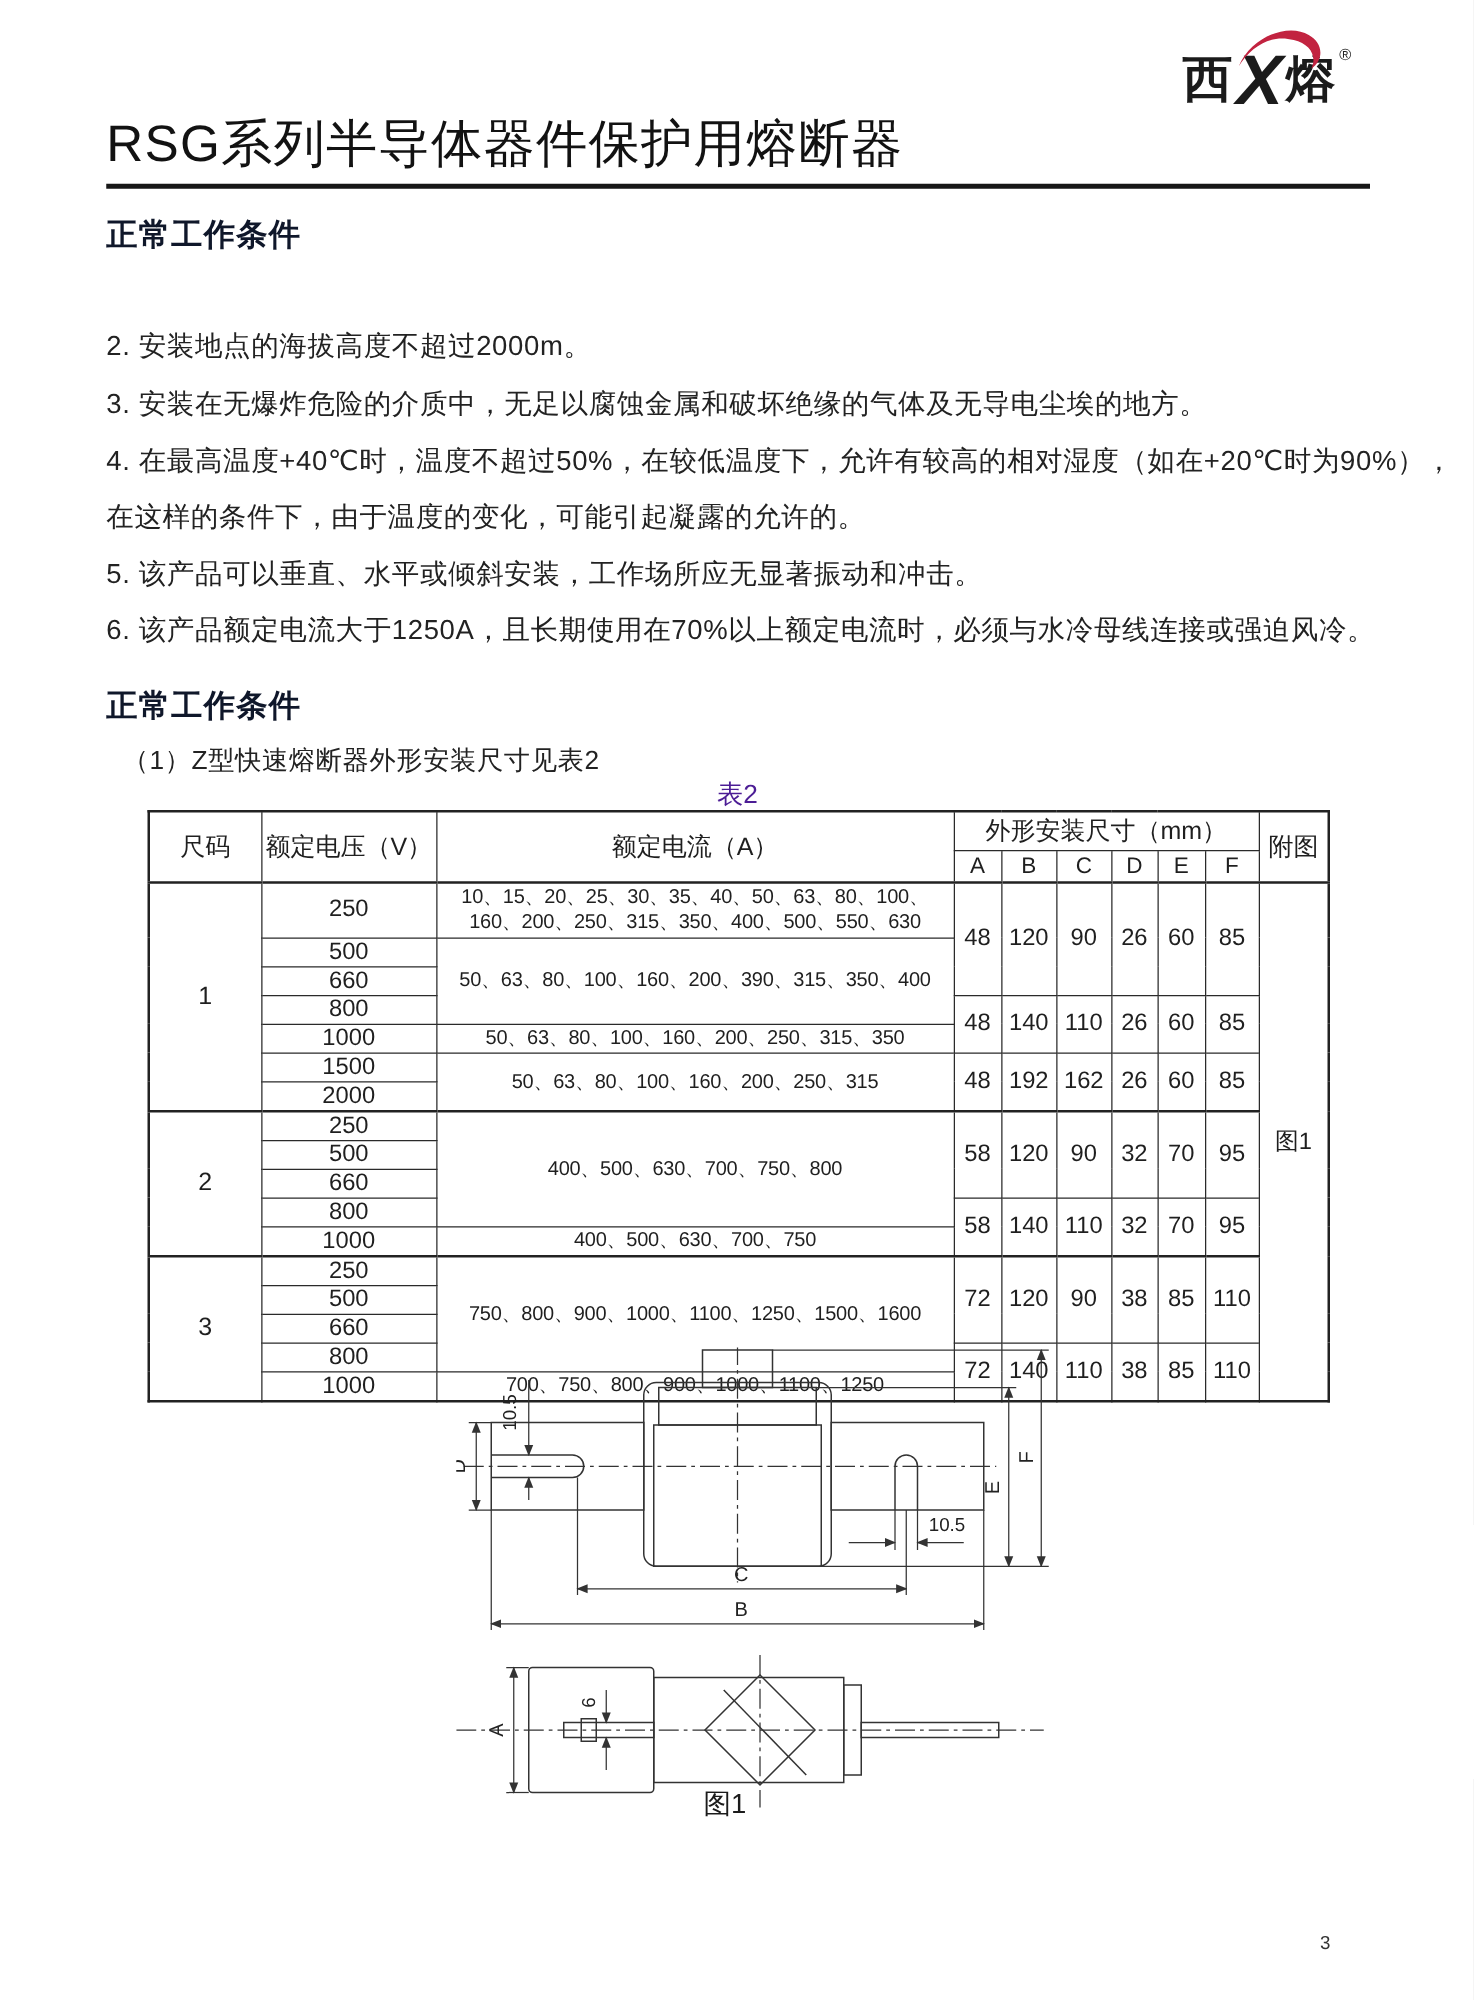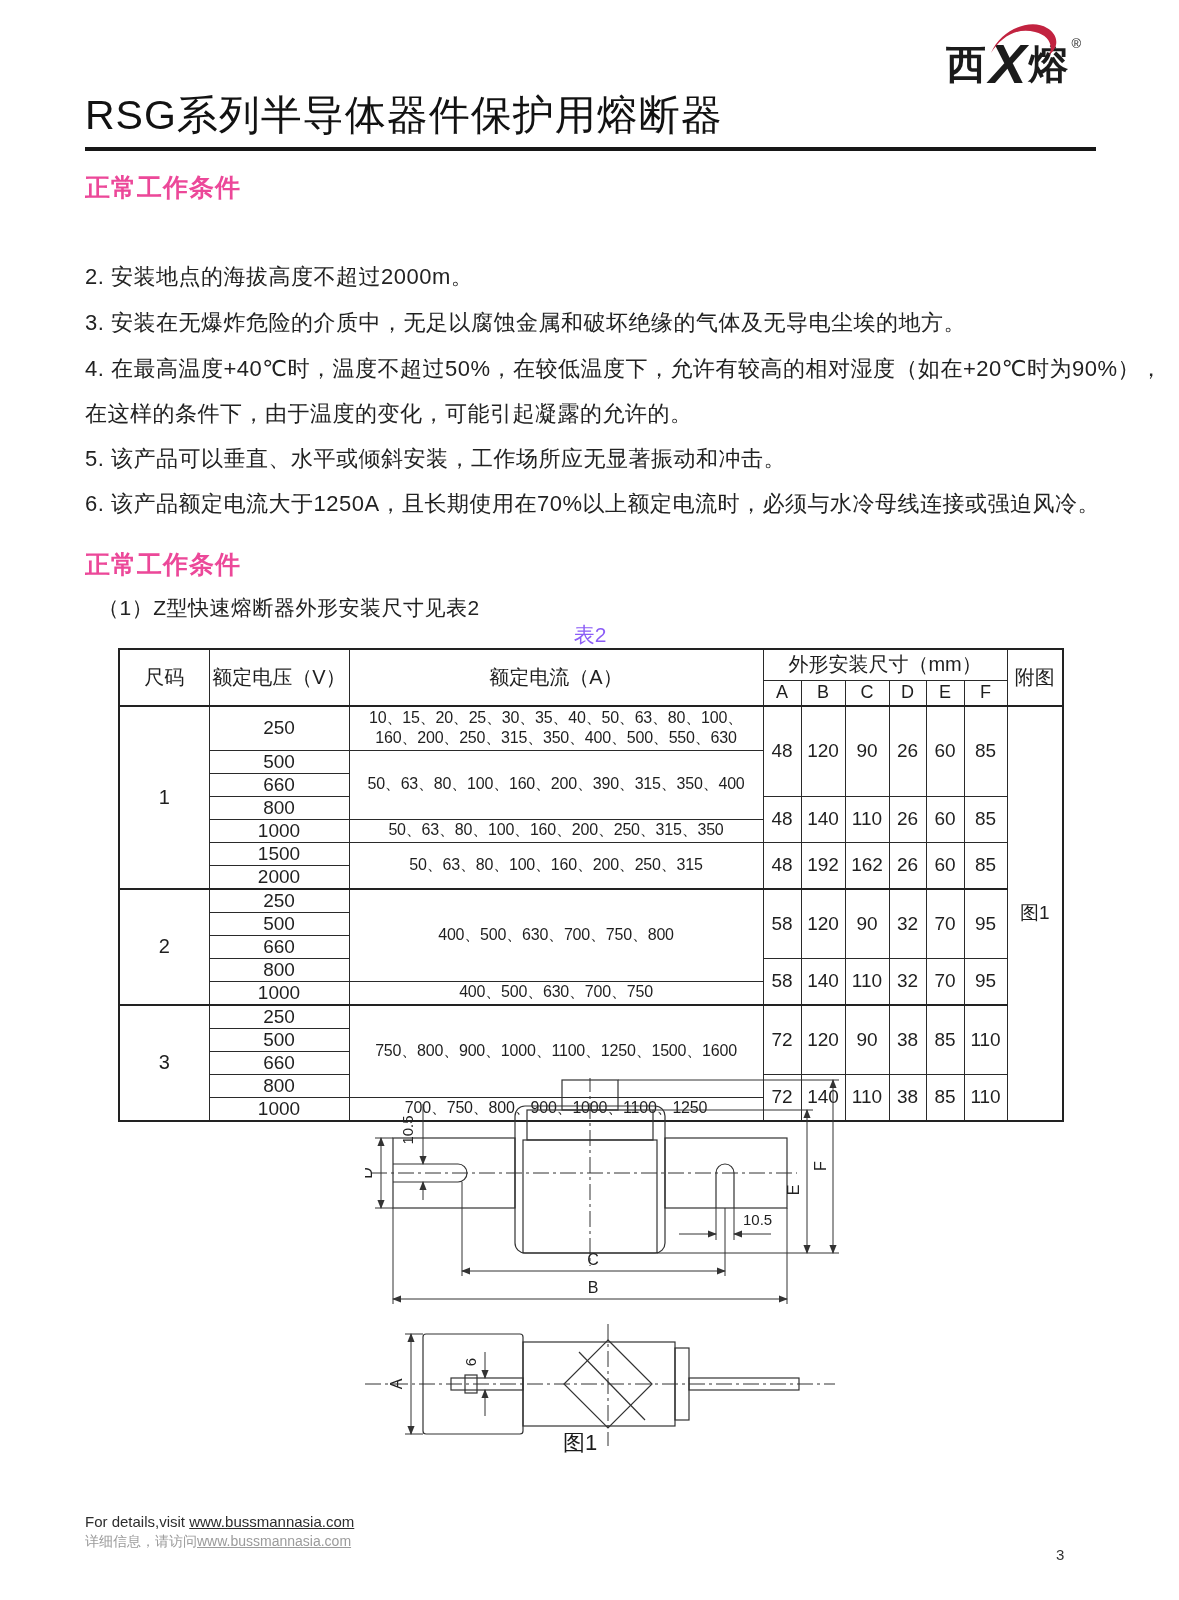--- a/index.html
+++ b/index.html
@@ -12,24 +12,24 @@
   .lg-cn { font-size:40px; font-weight:800; color:#1b1b1b; line-height:60px; letter-spacing:1px; }
   .lg-x-wrap { position:relative; display:inline-block; margin:0 2px; }
   .lg-x { font-size:56px; font-weight:800; font-style:italic; color:#1b1b1b; line-height:60px; }
   .lg-swirl { position:absolute; top:-13px; left:-2px; width:74px; height:42px; pointer-events:none; }
   .lg-reg { font-size:13px; color:#1b1b1b; margin-top:2px; margin-left:2px; }
 
   
   .title { position:absolute; left:85px; top:88px; font-size:41px; font-weight:400; color:#121212; letter-spacing:1px; }
   .title-rule { position:absolute; left:85px; top:147px; width:1011px; height:4px; background:#171717; }
 
-  .h2 { position:absolute; left:85px; font-size:25px; font-weight:600; color:#ec4899; letter-spacing:1px; }
+  .h2 { position:absolute; left:85px; font-size:25px; font-weight:600; color:#0f172a; letter-spacing:1px; }
   .cond-item { position:absolute; left:85px; font-size:22px; color:#222222; letter-spacing:0.5px; white-space:nowrap; }
   .note { position:absolute; left:98px; top:594px; font-size:21px; color:#222222; letter-spacing:0.5px;text-align:center; }
-  .tbl-caption { position:absolute; left:118px; top:621px; width:944px; text-align:center; font-size:21px; color:#8b5cf6; }
+  .tbl-caption { position:absolute; left:118px; top:621px; width:944px; text-align:center; font-size:21px; color:#4c1d95; }
 
   
   table.dims { position:absolute; left:118px; top:648px; width:944px; border-collapse:collapse; table-layout:fixed; }
   table.dims th, table.dims td { border:1px solid #2a2a2a; text-align:center; vertical-align:middle; color:#1f1f1f; font-weight:400; padding:0; }
   table.dims { border:2px solid #222222; }
   table.dims thead th { font-size:20px; }
   table.dims thead tr.hrow1 { height:31px; }
   table.dims thead tr.hrow2 { height:26px; }
   table.dims thead tr.hrow2 th { font-size:18px; }
   table.dims tbody tr { height:21px; }
@@ -311,19 +311,15 @@
       <text font-size="16" text-anchor="middle" transform="rotate(-90 37 62)" x="37" y="62" stroke="none">A</text>
 
       <line x1="120" y1="30" x2="120" y2="56" stroke-width="1" marker-end="url(#ar)"></line>
       <line x1="120" y1="68" x2="120" y2="94" stroke-width="1" marker-start="url(#ar)"></line>
       <text font-size="15" text-anchor="middle" transform="rotate(-90 111 40)" x="111" y="40" stroke="none">6</text>
     </svg>
   </div>
 
   <div class="fig-caption">图1</div>
 
-  <div class="footer">
-    <div class="foot-en"><span>For details,visit </span><span class="flink">www.bussmannasia.com</span></div>
-    <div class="foot-zh"><span>详细信息，请访问</span><span class="flink">www.bussmannasia.com</span></div>
-  </div>
   <div class="pagenum">3</div>
 
 </div>
 
 </body></html>

